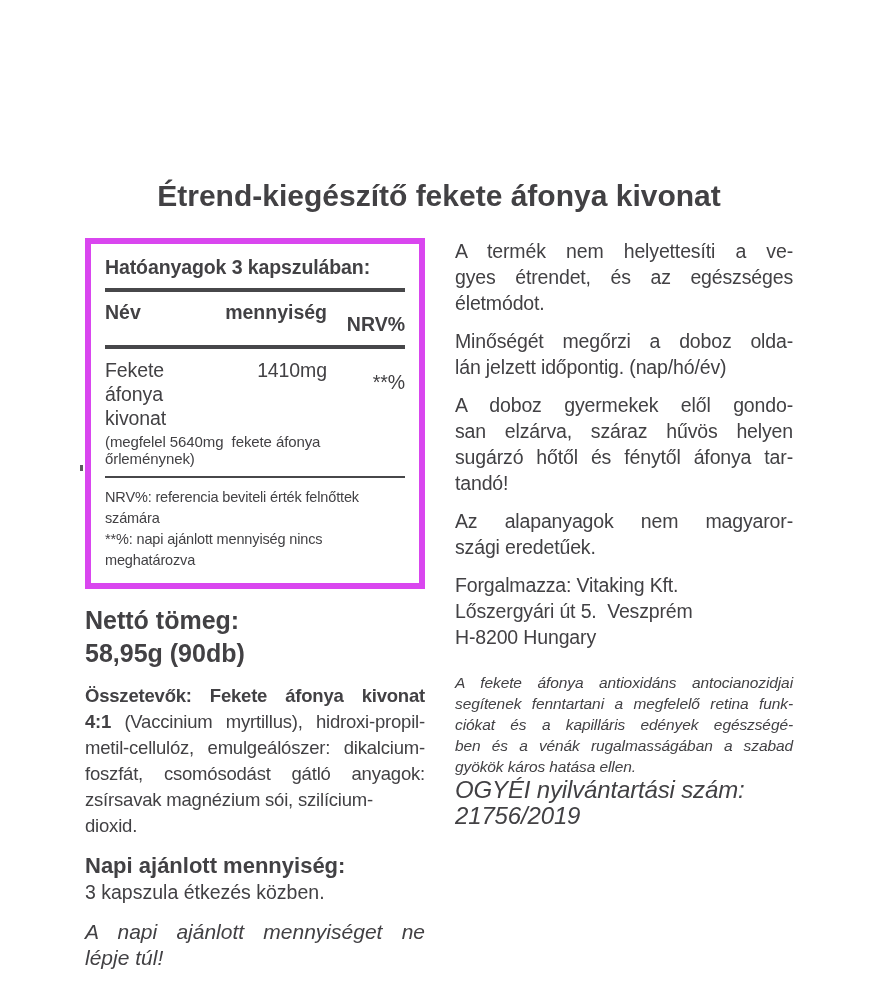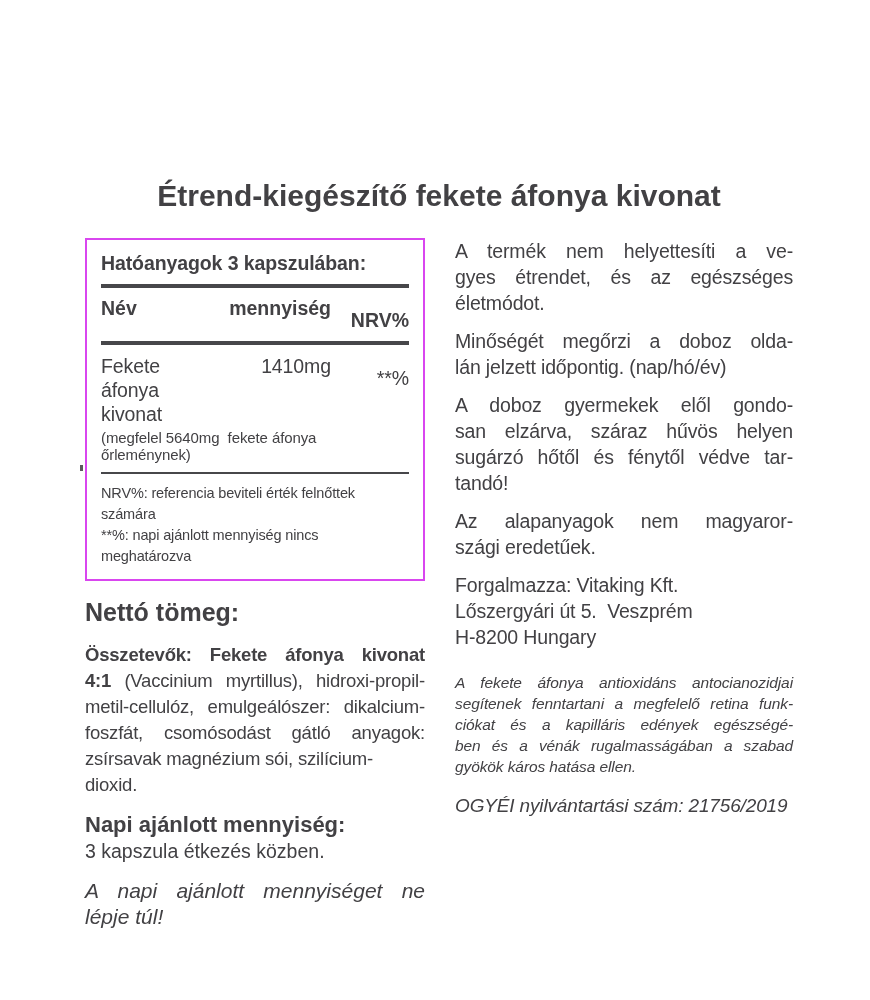--- a/index.html
+++ b/index.html
@@ -22,21 +22,21 @@
     line-height: 1.2;
     white-space: nowrap;
     color: #424144;
   }
   .columns { display: flex; gap: 30px; align-items: flex-start; }
   .col-left  { flex: 0 0 340px; width: 340px; }
   .col-right { flex: 0 0 338px; width: 338px; font-size: 19.5px; line-height: 26px; letter-spacing: -0.15px; }
 
   
   .ing-table {
-    border: 2px solid #d946ef;
+    border: 6px solid #d946ef;
     box-sizing: border-box;
     width: 340px;
     padding: 8px 12px 10px 12px;
   }
   .t-title { font-size: 19.5px; font-weight: bold; padding: 4px 2px 0 2px; letter-spacing: -0.1px; }
   .sep { background: #47474a; border: 0; }
   .sep.thick { height: 4px; margin: 9px 2px; }
   .sep.thin  { height: 2px; margin: 9px 2px; }
   .t-grid { display: grid; grid-template-columns: 1fr 110px 78px; padding: 0 2px; }
   .t-grid .c-amt { text-align: right; }
@@ -50,21 +50,21 @@
   .netto { font-size: 25px; font-weight: bold; line-height: 33px; margin: 15px 0 13px 0; }
   .ing-para { font-size: 18.5px; line-height: 26px; letter-spacing: -0.2px; margin: 0 0 14px 0; }
   .b { font-weight: bold; }
   .daily-heading { font-size: 22px; font-weight: bold; line-height: 26px; margin-top: 14px; }
   .daily-dose    { font-size: 19.5px; line-height: 26px; margin-bottom: 12px; }
   .daily-warning { font-size: 21px; line-height: 26px; margin-top: 14px; font-style: italic; }
 
   
   .para { margin: 0 0 12px 0; }
   .claim { font-style: italic; font-size: 15.5px; line-height: 21px; letter-spacing: -0.1px; margin-top: 22px; }
-  .registration { font-style: italic; font-size: 19px; margin-top: 16px; }
+  .registration { font-style: italic; font-size: 24px; }
 
   
   .jline { text-align: justify; text-align-last: justify; }
   .lline { text-align: left; }
 
   .artifact { position: absolute; left: 80px; top: 465px; width: 3px; height: 6px; background: #5a5a5c; }
 </style>
 </head>
 <body>
 
@@ -93,20 +93,21 @@
         <div class="t-note">(megfelel 5640mg&nbsp; fekete áfonya őrleménynek)</div>
         <div class="sep thin"></div>
         <div class="t-foot">
           <div>NRV%: referencia beviteli érték felnőttek számára</div>
           <div>**%: napi ajánlott mennyiség nincs meghatározva</div>
         </div>
       </div>
 
       <div class="netto">
         <div>Nettó tömeg:</div>
+        <div>58,95g (90db)</div>
       </div>
 
       <div class="ing-para">
         <div class="jline"><span class="b">Összetevők: Fekete áfonya kivonat</span></div>
         <div class="jline"><span class="b">4:1</span><span> (Vaccinium myrtillus), hidroxi-propil-</span></div>
         <div class="jline">metil-cellulóz, emulgeálószer: dikalcium-</div>
         <div class="jline">foszfát, csomósodást gátló anyagok:</div>
         <div class="lline">zsírsavak magnézium sói, szilícium-dioxid.</div>
       </div>
 
@@ -127,21 +128,21 @@
           <div class="jline">gyes étrendet, és az egészséges</div>
           <div class="lline">életmódot.</div>
         </div>
       <div class="para">
           <div class="jline">Minőségét megőrzi a doboz olda-</div>
           <div class="lline">lán jelzett időpontig. (nap/hó/év)</div>
         </div>
       <div class="para">
           <div class="jline">A doboz gyermekek elől gondo-</div>
           <div class="jline">san elzárva, száraz hűvös helyen</div>
-          <div class="jline">sugárzó hőtől és fénytől védve tar-</div>
+          <div class="jline">sugárzó hőtől és fénytől áfonya tar-</div>
           <div class="lline">tandó!</div>
         </div>
       <div class="para">
           <div class="jline">Az alapanyagok nem magyaror-</div>
           <div class="lline">szági eredetűek.</div>
         </div>
       <div class="para">
           <div class="lline">Forgalmazza: Vitaking Kft.</div>
           <div class="lline">Lőszergyári út 5.&nbsp; Veszprém</div>
           <div class="lline">H-8200 Hungary</div>

